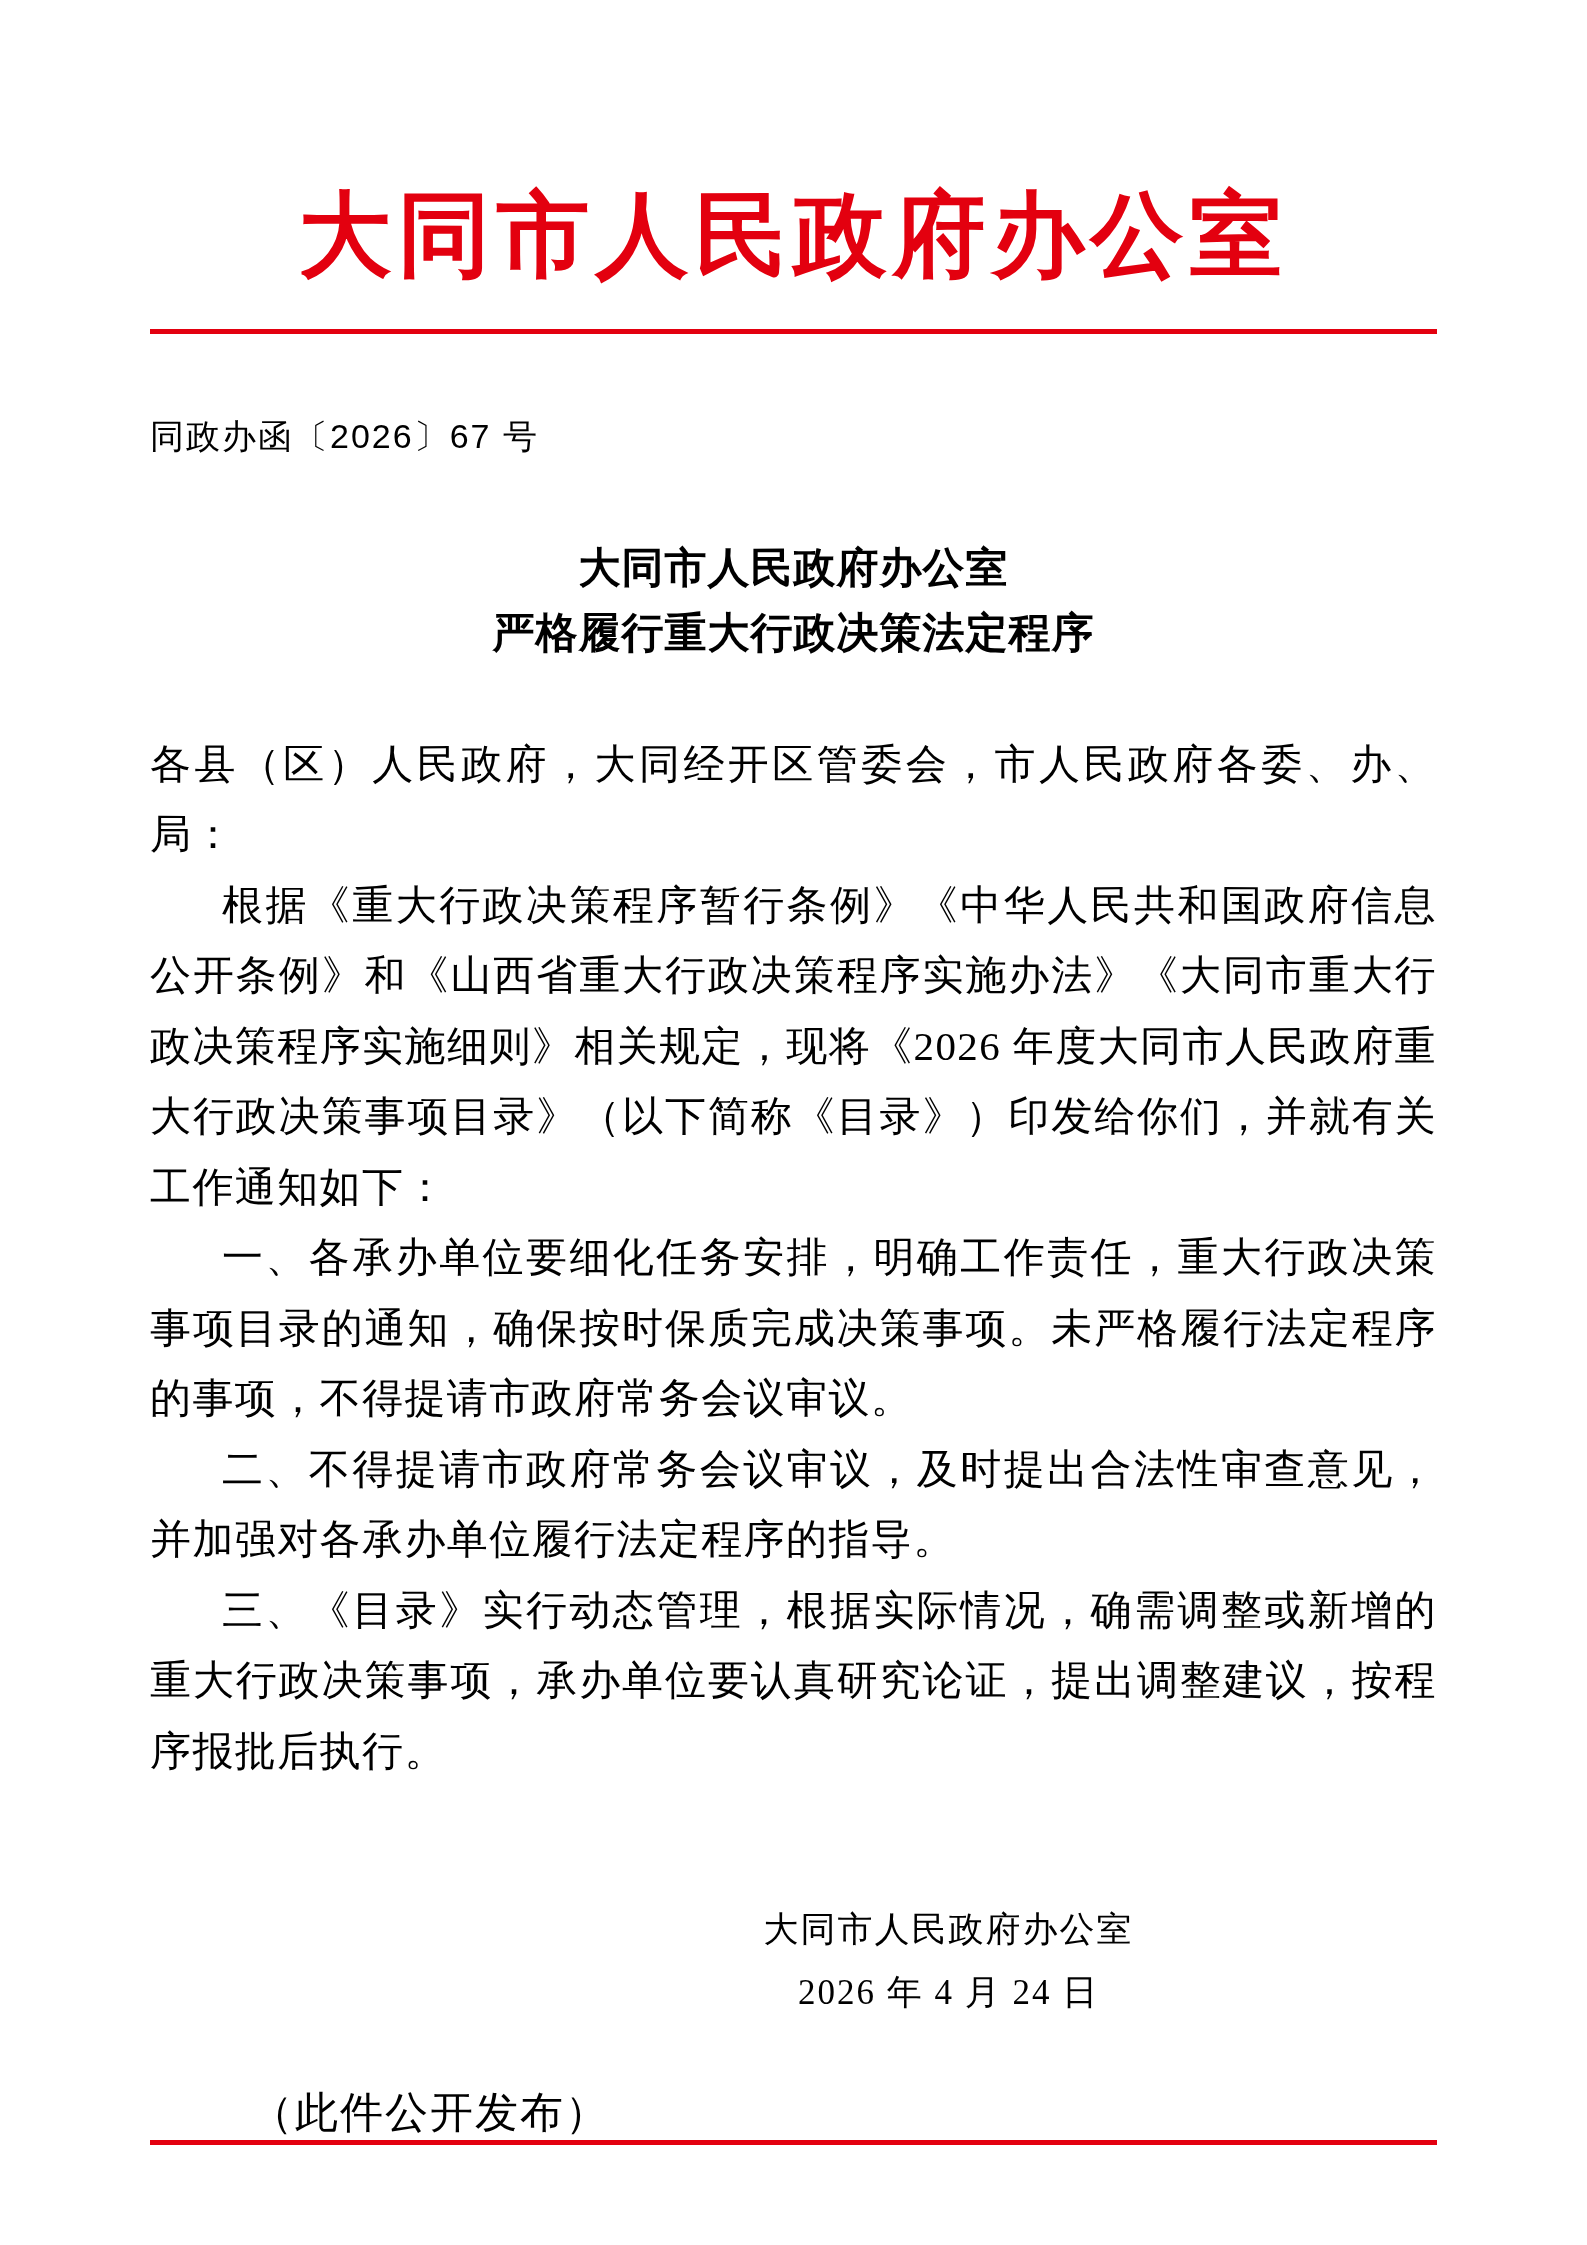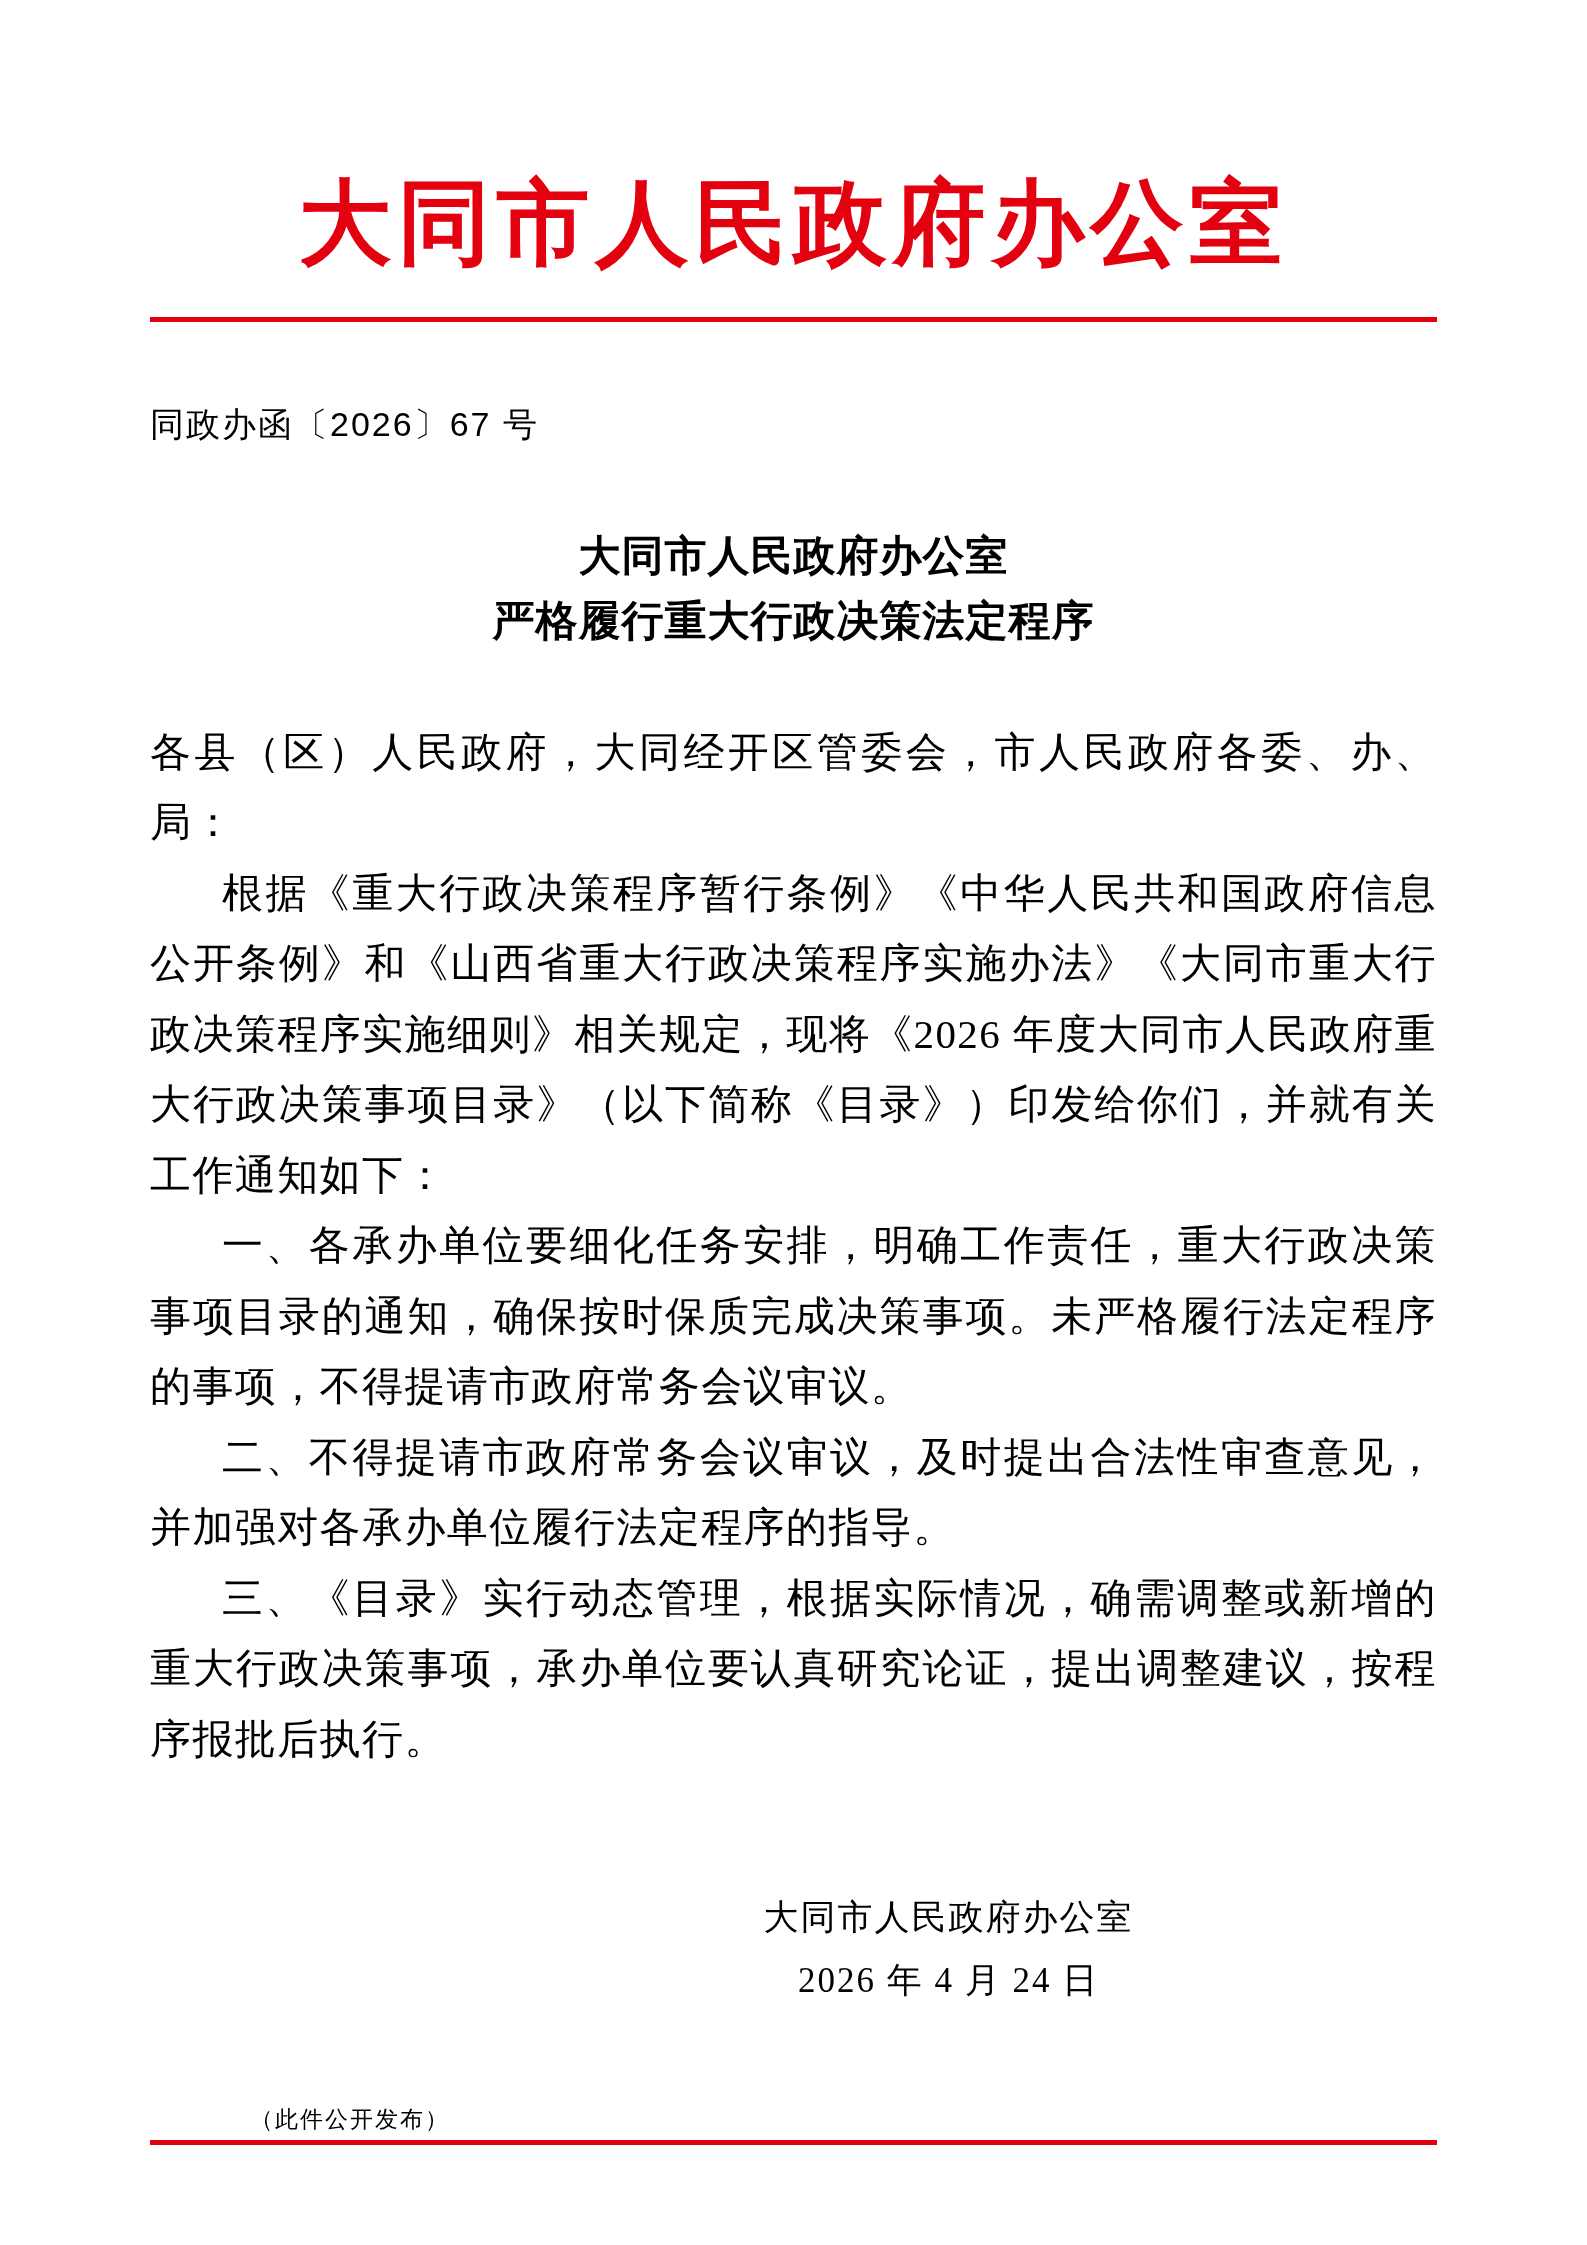--- a/index.html
+++ b/index.html
@@ -12,21 +12,21 @@
     height: 2245px;
     font-family: "Liberation Serif", "DejaVu Serif", serif;
     color: #000000;
     position: relative;
   }
   .page {
     position: relative;
     width: 1587px;
     height: 2245px;
     box-sizing: border-box;
-    padding: 0 150px;
+    padding: 12px 150px;
   }
 
   
   .masthead {
     text-align: center;
     padding-top: 175px;
   }
   .masthead-title {
     color: #e3000f;
     font-family: "Liberation Sans", "DejaVu Sans", sans-serif;
@@ -87,22 +87,22 @@
     margin-top: 112px;
     text-align: center;
     font-size: 35px;
     letter-spacing: 2px;
     line-height: 1.8;
     padding-left: 310px;
   }
 
   
   .footer-note {
-    margin-top: 92px;
-    font-size: 23px;
+    margin-top: 60px;
+    font-size: 43px;
     letter-spacing: 2px;
     padding-left: 100px;
   }
 
   .red-rule-bottom {
     position: absolute;
     left: 150px;
     right: 150px;
     bottom: 100px;
     height: 5px;

